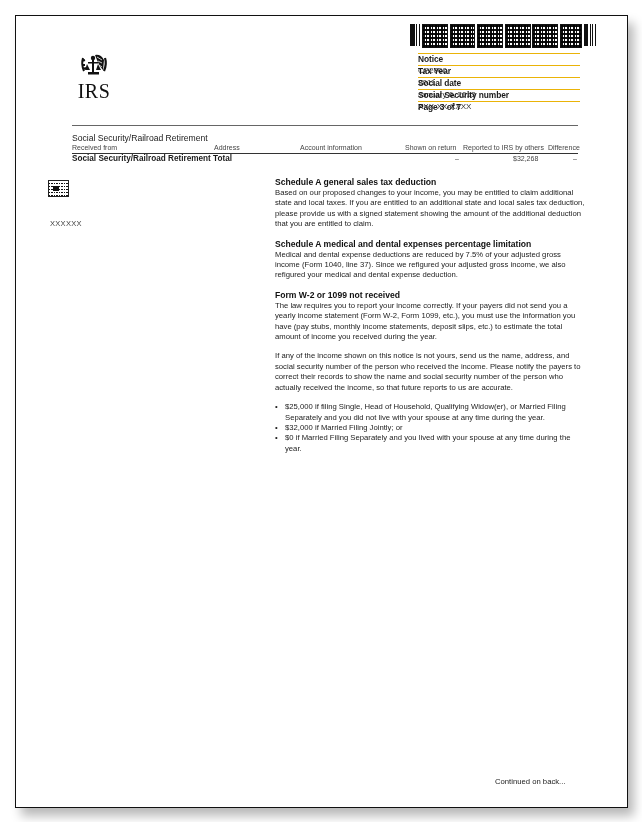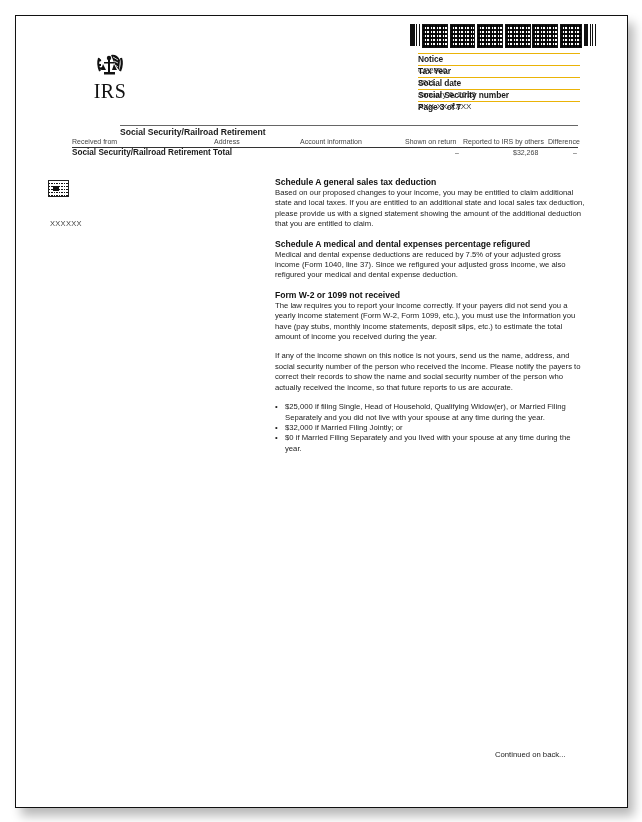--- a/index.html
+++ b/index.html
@@ -10,46 +10,46 @@
   .barcode span{display:block;background:#111;height:100%;}
   .barcode .gap{background:transparent;}
   .barcode .qr{background:repeating-linear-gradient(90deg,#111 0 2px,#fff 2px 3px,#111 3px 4px,#fff 4px 6px),repeating-linear-gradient(0deg,#111 0 2px,#fff 2px 4px);background-blend-mode:multiply;border:1px solid #111;}
   
   .info{position:absolute;left:418px;top:53px;width:162px;font-size:8.4px;}
   .info .row{display:flex;height:11px;line-height:11px;border-top:1px solid #eab308;flex-direction:column;}
   .info .row.last{border-bottom:none;}
   .info .lbl{font-weight:bold;width:84px;white-space:nowrap;letter-spacing:-0.1px;}
   .info .val{color:#333;font-size:8px;}
   
-  .logo{position:absolute;left:90px;top:52px;width:40px;text-align:center;}
+  .logo{position:absolute;left:74px;top:52px;width:40px;text-align:center;}
   .logo .eagle{width:30px;height:26px;margin:0 auto;}
   .logo .txt{font-family:"Liberation Serif",serif;font-size:20px;line-height:18px;color:#111;letter-spacing:0.5px;}
   
   .sstable{position:absolute;left:72px;top:125px;width:506px;font-size:7.6px;}
-  .sstable .title{font-weight:bold;font-size:8.6px;border-top:1px solid #666;padding-top:1px;height:10px;line-height:10px;margin-left:48px;}
+  .sstable .title{font-weight:normal;font-size:8.6px;border-top:1px solid #666;padding-top:7px;height:10px;line-height:10px;}
   .sstable .hdr{position:relative;height:10px;line-height:10px;color:#444;font-size:7px;border-bottom:1px solid #333;}
   .sstable .hdr span,.sstable .tot span{position:absolute;top:0;white-space:nowrap;}
   .sstable .tot{position:relative;height:10px;line-height:10px;font-weight:bold;font-size:8.2px;}
   .sstable .tot .num{font-weight:normal;color:#444;font-size:7px;}
   
   .code2d{position:absolute;left:48px;top:180px;width:19px;height:15px;background:
     repeating-linear-gradient(90deg,#111 0 1px,#fff 1px 2px,#111 2px 4px,#fff 4px 5px),
     repeating-linear-gradient(0deg,#111 0 1px,#fff 1px 3px);background-blend-mode:lighten;border:1px solid #222;}
   .code2d::after{content:"";position:absolute;left:4px;top:5px;width:6px;height:5px;background:#111;}
   .xxx{position:absolute;left:50px;top:219px;font-size:7.5px;color:#444;letter-spacing:0.3px;}
   
   .body{position:absolute;left:275px;top:177px;width:312px;font-size:7.7px;line-height:10.4px;color:#222;}
   .sec{margin-bottom:9px;}
   .sec h3{margin:0;font-size:8.6px;line-height:11px;font-weight:bold;color:#111;}
   .sec p{margin:0;}
   .bullets{margin:7px 0 0 0;padding:0;list-style:none;}
   .bullets li{position:relative;padding-left:10px;}
   .bullets li::before{content:"•";position:absolute;left:0;top:0;}
   .after{margin-top:9px;}
-  .cont{position:absolute;left:495px;top:750px;font-size:7.7px;color:#222;}
+  .cont{position:absolute;left:495px;top:777px;font-size:7.7px;color:#222;}
 </style>
 </head>
 <body>
 
 <div class="page"></div>
 
 <div class="barcode">
   <span style="width:5px"></span>
     <span class="gap" style="width:2px"></span>
   <span style="width:1px"></span>
@@ -134,21 +134,21 @@
 
 <div class="code2d"></div>
 <div class="xxx">XXXXXX</div>
 
 <div class="body">
   <div class="sec">
     <h3>Schedule A general sales tax deduction</h3>
     <p>Based on our proposed changes to your income, you may be entitled to claim additional state and local taxes. If you are entitled to an additional state and local sales tax deduction, please provide us with a signed statement showing the amount of the additional deduction that you are entitled to claim.</p>
   </div>
   <div class="sec">
-    <h3>Schedule A medical and dental expenses percentage refigured</h3>
+    <h3>Schedule A medical and dental expenses percentage limitation</h3>
     <p>Medical and dental expense deductions are reduced by 7.5% of your adjusted gross income (Form 1040, line 37). Since we refigured your adjusted gross income, we also refigured your medical and dental expense deduction.</p>
   </div>
   <div class="sec">
     <h3>Form W-2 or 1099 not received</h3>
     <p>The law requires you to report your income correctly. If your payers did not send you a yearly income statement (Form W-2, Form 1099, etc.), you must use the information you have (pay stubs, monthly income statements, deposit slips, etc.) to estimate the total amount of income you received during the year.</p>
   </div>
   <div class="sec">
     <p>If any of the income shown on this notice is not yours, send us the name, address, and social security number of the person who received the income. Please notify the payers to correct their records to show the name and social security number of the person who actually received the income, so that future reports to us are accurate.</p>
   </div>
   <div class="sec">

